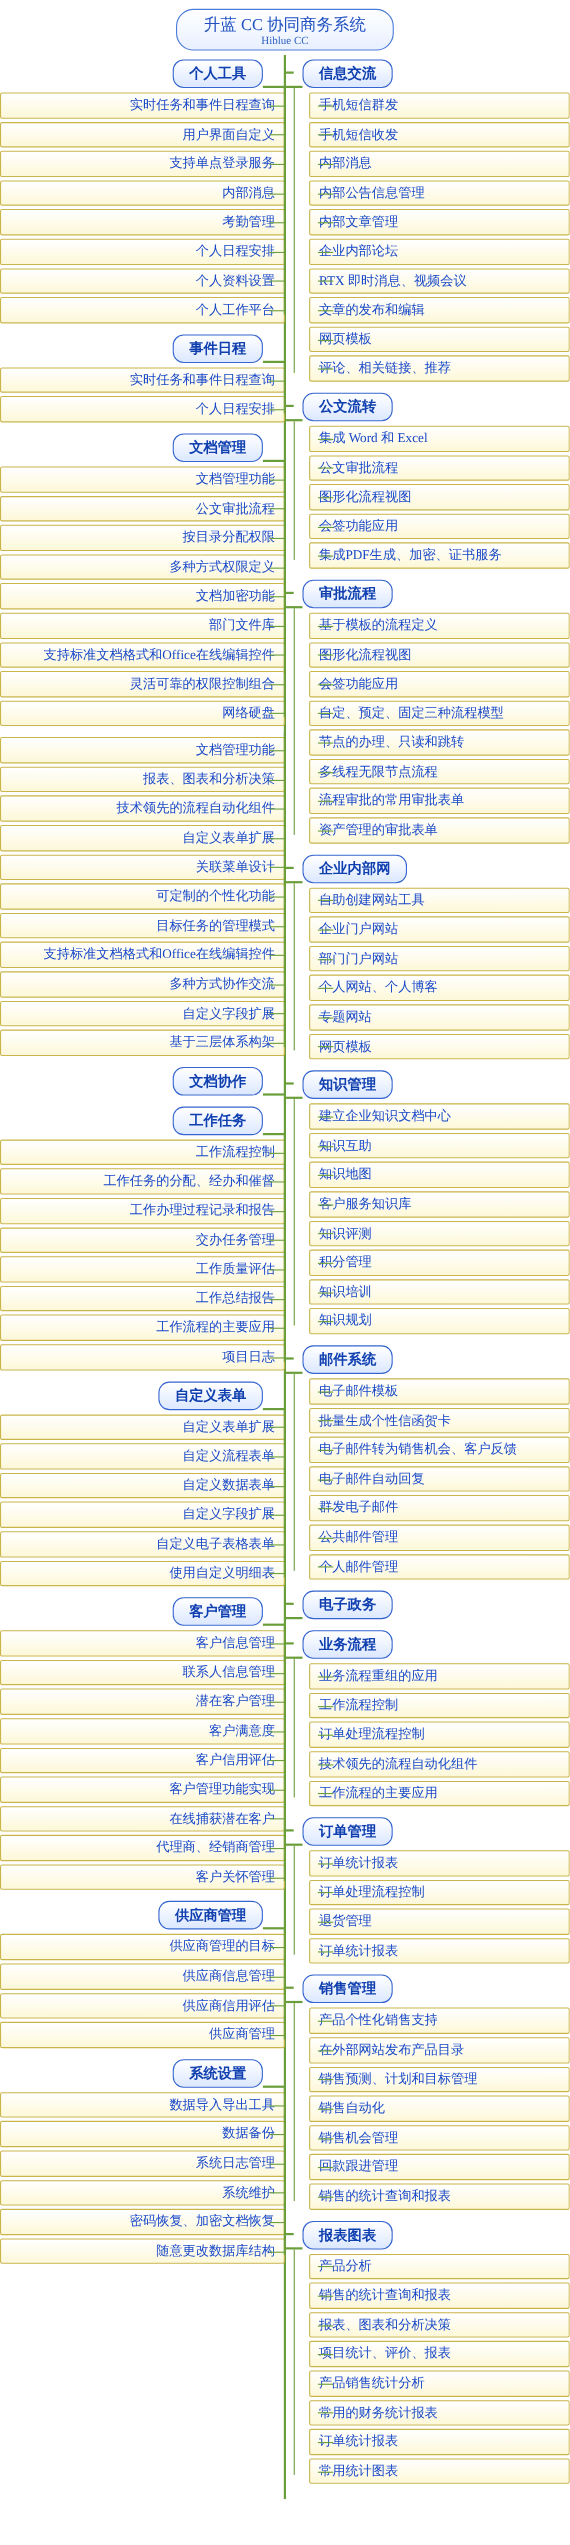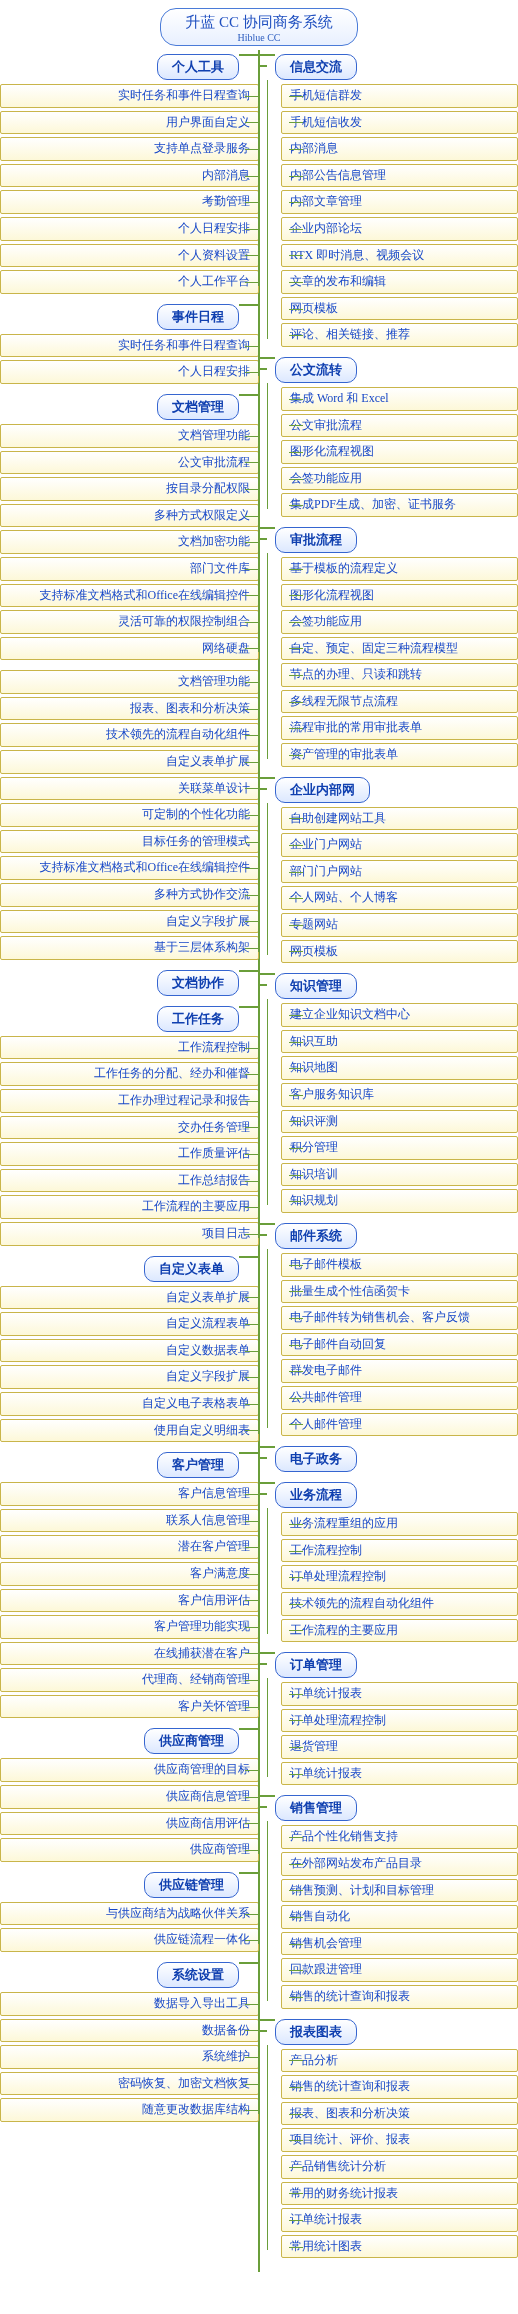--- a/index.html
+++ b/index.html
@@ -8,21 +8,21 @@
 .title-box{border:1px solid #4a7bd8;border-radius:16px;padding:4px 24px 2px;background:linear-gradient(#fff,#e8f0ff);text-align:center;margin-bottom:4px}
 .title-main{color:#2050c0;font-size:15px;font-weight:normal}
 .title-sub{color:#3060c0;font-size:10px}
 .spine-wrap{position:relative;width:100%;display:flex;justify-content:center}
 .spine{position:absolute;left:50%;top:0;bottom:0;width:2px;background:#6a9e3a;transform:translateX(-1px)}
 .cols{display:flex;width:100%}
 .col{width:50%;padding:4px 0}
 .col-l{padding-right:0}
 .col-r{padding-left:0}
 .grp{margin-bottom:10px;position:relative}
-.grp-head{display:flex;align-items:flex-start;margin-bottom:4px}
+.grp-head{display:flex;align-items:flex-end;margin-bottom:4px}
 .col-l .grp-head{justify-content:flex-end}
 .col-r .grp-head{justify-content:flex-start}
 .head-box{border:1px solid #3565d0;border-radius:10px;background:linear-gradient(#fff,#dce8ff);padding:3px 14px;color:#1040b0;font-size:13px;font-weight:bold}
 .conn-h{height:2px;background:#6a9e3a}
 .col-l .grp-head .conn-h{width:20px}
 .col-r .grp-head .conn-h{width:16px}
 .items{position:relative}
 .col-l .items{}
 .col-r .items{padding-left:22px}
 .item{position:relative;margin:3px 0}
@@ -279,43 +279,32 @@
               <div class="item">
                 <div class="item-box">供应商信用评估</div>
               </div>
               <div class="item">
                 <div class="item-box">供应商管理</div>
               </div>
             </div>
           </div>
           <div class="grp">
             <div class="grp-head">
-              <div class="head-box">供应链管理</div>
-              <div class="conn-h"></div>
-            </div>
-            <div class="items">
-              <div class="item">
-                <div class="item-box">与供应商结为战略伙伴关系</div>
-              </div>
-              <div class="item">
-                <div class="item-box">供应链流程一体化</div>
-              </div>
-            </div>
-          </div>
-          <div class="grp">
-            <div class="grp-head">
               <div class="head-box">系统设置</div>
               <div class="conn-h"></div>
             </div>
             <div class="items">
               <div class="item">
                 <div class="item-box">数据导入导出工具</div>
               </div>
               <div class="item">
                 <div class="item-box">数据备份</div>
+              </div>
+              <div class="item">
+                <div class="item-box">系统日志管理</div>
               </div>
               <div class="item">
                 <div class="item-box">系统维护</div>
               </div>
               <div class="item">
                 <div class="item-box">密码恢复、加密文档恢复</div>
               </div>
               <div class="item">
                 <div class="item-box">随意更改数据库结构</div>
               </div>

